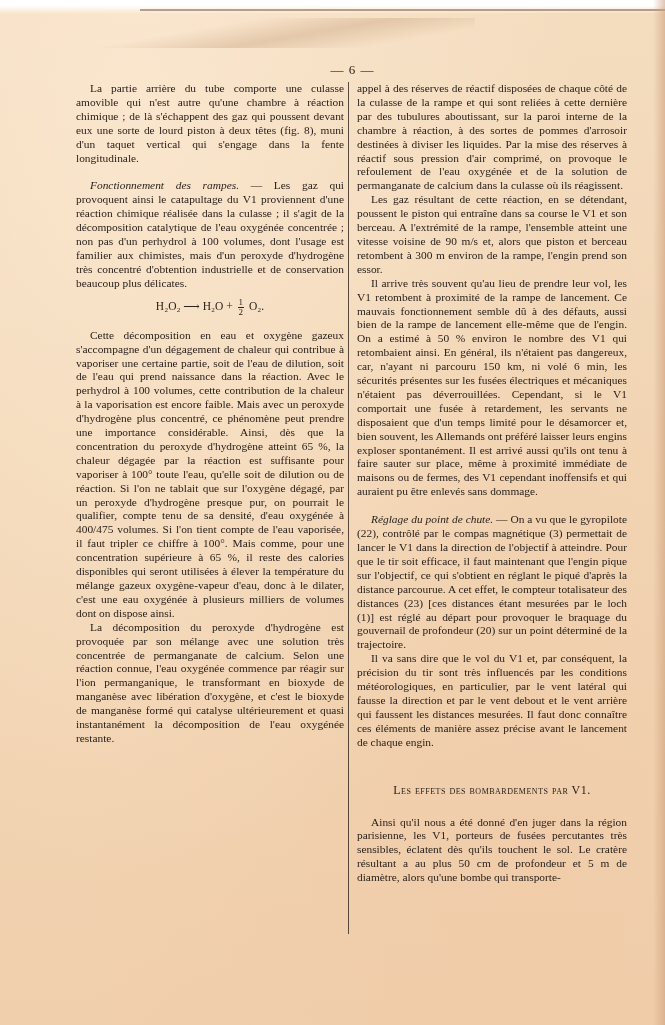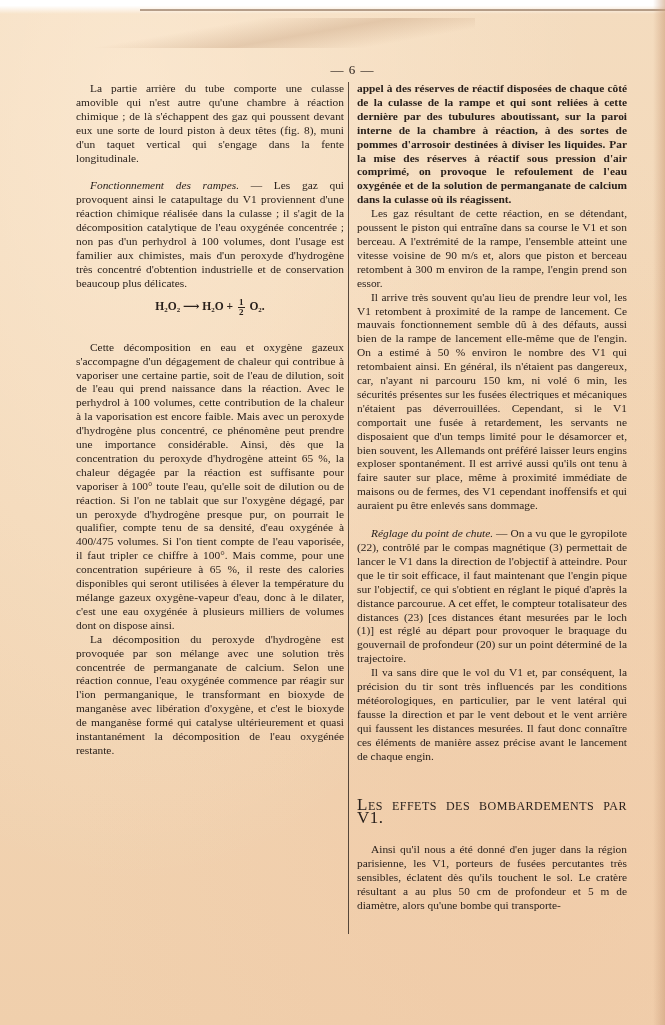--- a/index.html
+++ b/index.html
@@ -38,32 +38,32 @@
       font-size:11.4px; line-height:13.9px; text-align:justify;
       hyphens:manual;
     }
     .col-left { left:76px; }
     .col-right { left:357px; width:270px; }
     .col-rule {
       position:absolute; left:348px; top:82px; width:1px; height:852px;
       background:#3b2e25; opacity:0.85;
     }
     p { margin:0; text-indent:14px; }
-    p.noindent { text-indent:0;font-weight:bold; }
+    p.noindent { text-indent:0; }
     .section-gap-lg { margin-top:14px; }
     .title-run { font-style:italic; }
     .formula {
-      text-align:center; text-indent:0; margin:7px 0 24px 0; font-size:11.5px;font-weight:bold;
+      text-align:center; text-indent:0; margin:7px 0 12px 0; font-size:11.5px;
     }
     .frac { display:inline-block; vertical-align:middle; text-align:center; font-size:9px; line-height:9px; margin:0 2px; }
     .frac span { display:block; }
     .frac .num { border-bottom:1px solid #2a211c; padding:0 1px; }
     .section-heading {
-      text-indent:0; font-variant:small-caps; letter-spacing:0.5px;
-      margin:34px 0 18px 0; font-size:17px;
+      text-align:center; text-indent:0; font-variant:small-caps; letter-spacing:0.5px;
+      margin:34px 0 18px 0; font-size:12px;
     }
   </style>
 </head>
 <body>
 
 <div class="top-edge"></div>
 <div class="fold"></div>
 <div class="right-shade"></div>
 
 <div class="page-number">— 6 —</div>

